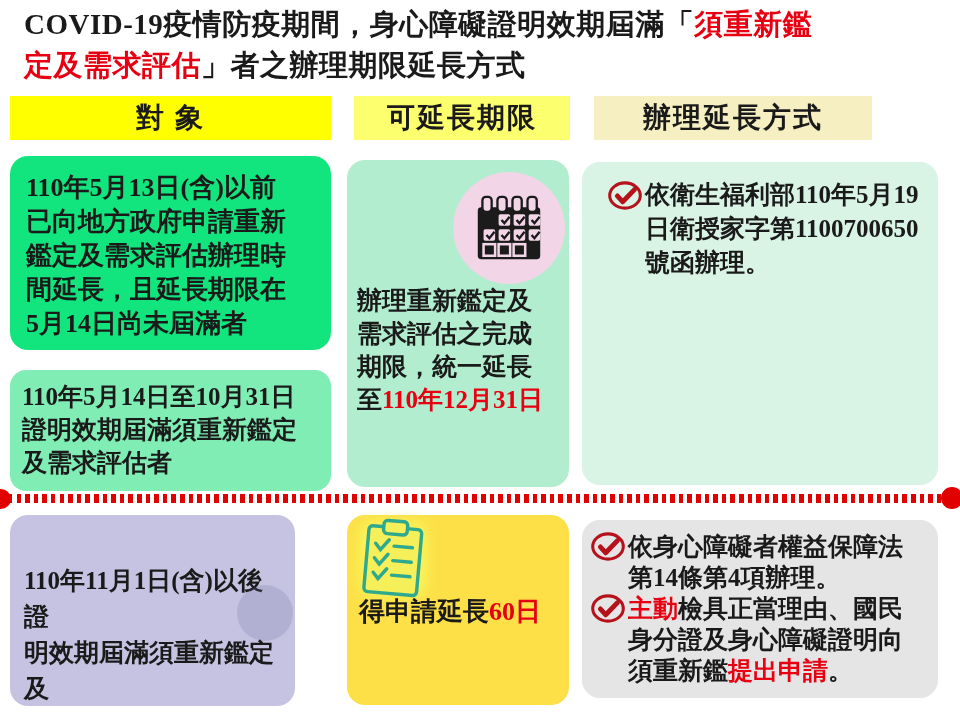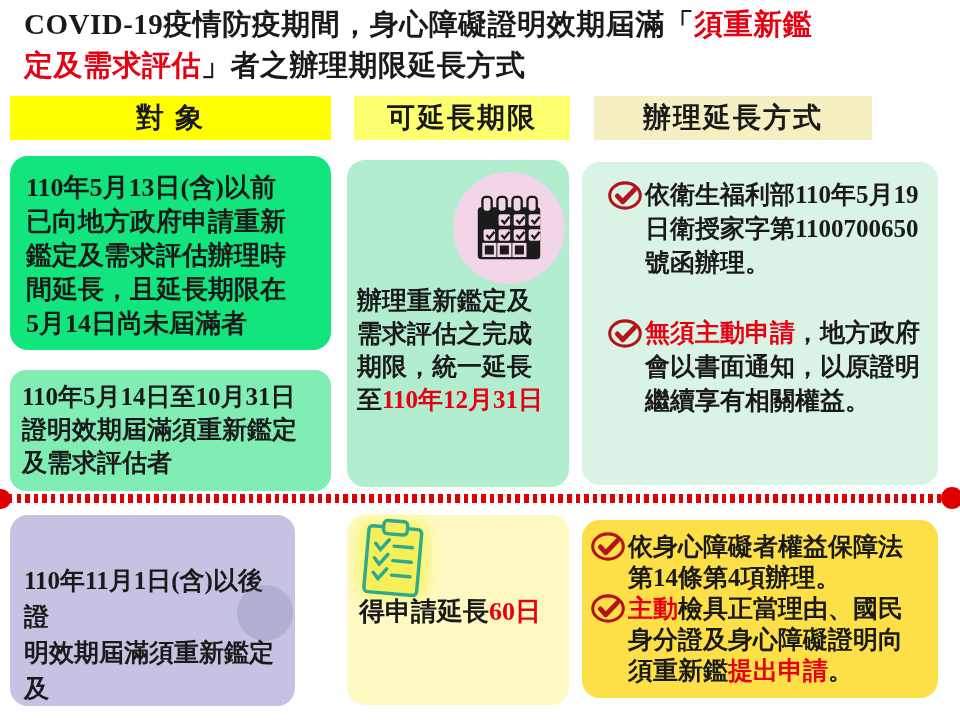--- a/index.html
+++ b/index.html
@@ -48,21 +48,21 @@
     position:absolute; left:106px; top:12px; width:112px; height:112px;
     border-radius:50%; background:#f2d5e6;
     display:flex; align-items:center; justify-content:center;
   }
   .ext1-text {
     position:absolute; left:10px; top:124px; width:206px;
     font-size:25px; line-height:33px; white-space:pre-line;
   }
 
   .m1 { left:582px; top:162px; width:356px; height:323px; background:#d9f3e5; padding:16px 10px 0 25px; }
-  .m2 { left:582px; top:520px; width:356px; height:178px; background:#fde047; padding:11px 8px 0 8px; }
+  .m2 { left:582px; top:520px; width:356px; height:178px; background:#e5e5e5; padding:11px 8px 0 8px; }
 
   .bullet { display:flex; align-items:flex-start; }
   .bullet + .bullet.gap { margin-top:36px; }
   .chk { flex:0 0 38px; margin-top:2px; }
   .bt  { flex:1; min-width:0; font-size:25px; line-height:34px; white-space:pre-line; }
   .m2 .bt { line-height:31px; }
   .m2 .chk { margin-top:0; }
 
   
   .divider {
@@ -77,21 +77,21 @@
   .b1 {
     left:10px; top:515px; width:285px; height:191px;
     background:#c5c3e1; padding:48px 10px 0 14px;
     font-size:25px; line-height:36px; overflow:hidden;
   }
   .b1::after {
     content:""; position:absolute; right:2px; top:70px;
     width:56px; height:56px; border-radius:50%;
     background:rgba(110,105,160,0.22);
   }
-  .ext2 { left:347px; top:515px; width:222px; height:190px; background:#fef9c3; }
+  .ext2 { left:347px; top:515px; width:222px; height:190px; background:#fde047; }
   .clip-glow {
     position:absolute; left:12px; top:6px; width:68px; height:76px;
     background:#f8f45c; border-radius:14px; filter:blur(7px);
   }
   .clip-icon { position:absolute; left:8px; top:2px; }
   .clip-icon svg { transform:rotate(5deg); }
   .ext2-text {
     position:absolute; left:12px; top:80px; width:200px;
     font-size:26px; line-height:34px; white-space:pre-line;
   }
@@ -161,31 +161,20 @@
       <span class="chk">
         <svg width="36" height="31" viewBox="0 0 40 34">
             <ellipse cx="20" cy="17" rx="17" ry="14" fill="none" stroke="#b5121b" stroke-width="3.4"></ellipse>
             <path d="M11.5 17.5 l6 6.5 L30.5 10.5" fill="none" stroke="#b5121b" stroke-width="5.4" stroke-linecap="round" stroke-linejoin="round"></path>
           </svg>
       </span>
       <div class="bt"><span>依衛生福利部110年5月19
 日衛授家字第1100700650
 號函辦理。</span></div>
     </div>
-    <div class="bullet gap">
-      <span class="chk">
-        <svg width="36" height="31" viewBox="0 0 40 34">
-            <ellipse cx="20" cy="17" rx="17" ry="14" fill="none" stroke="#b5121b" stroke-width="3.4"></ellipse>
-            <path d="M11.5 17.5 l6 6.5 L30.5 10.5" fill="none" stroke="#b5121b" stroke-width="5.4" stroke-linecap="round" stroke-linejoin="round"></path>
-          </svg>
-      </span>
-      <div class="bt"><span class="red">無須主動申請</span><span>，地方政府
-會以書面通知，以原證明
-繼續享有相關權益。</span></div>
-    </div>
   </div>
 
   <div class="divider"></div>
   <div class="dot dotL"></div>
   <div class="dot dotR"></div>
 
   <div class="box b1 pre">110年11月1日(含)以後證
 明效期屆滿須重新鑑定及
 需求評估者</div>
 

